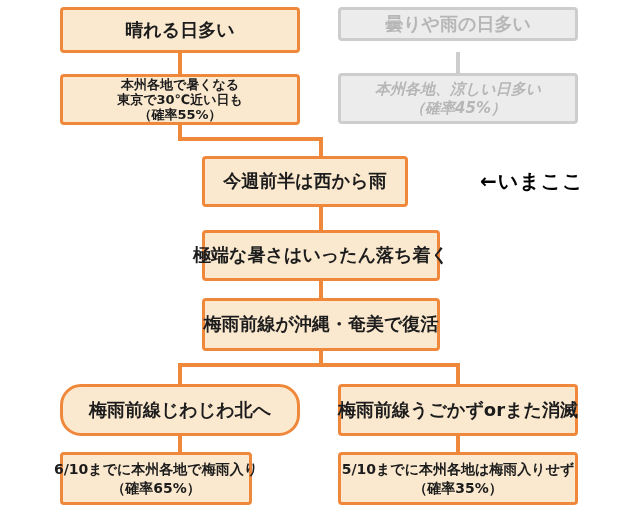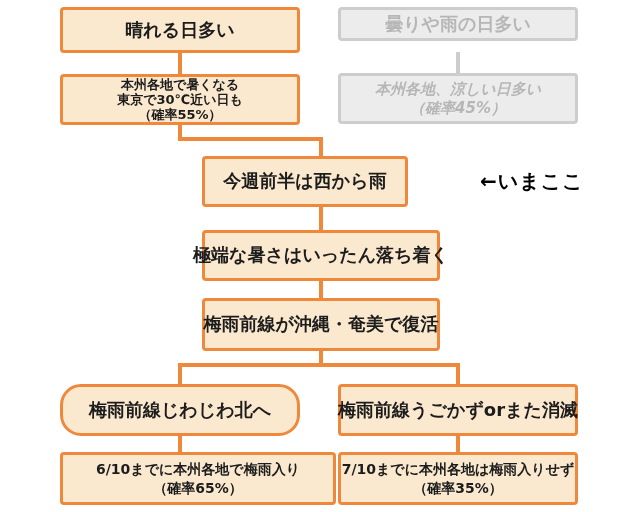--- a/index.html
+++ b/index.html
@@ -106,22 +106,22 @@
   <div class="box" style="left:60px; top:384px; width:240px; height:52px;border-radius:21px;">
     <span>梅雨前線じわじわ北へ</span>
   </div>
   <div class="box" style="left:338px; top:384px; width:240px; height:52px;">
     <span>梅雨前線うごかずorまた消滅</span>
   </div>
 
   <div class="conn" style="left:178px; top:435px; width:4px; height:18px;"></div>
   <div class="conn" style="left:456px; top:435px; width:4px; height:18px;"></div>
 
-  <div class="box bottom-lines" style="left:60px; top:452px; width:276px; height:53px;">
+  <div class="box bottom-lines" style="left:60px; top:452px; width:192px; height:53px;">
     <span>6/10までに本州各地で梅雨入り</span>
     <span>（確率65%）</span>
   </div>
   <div class="box bottom-lines" style="left:338px; top:452px; width:240px; height:53px;">
-    <span>7/10までに本州各地は梅雨入りせず</span>
+    <span>5/10までに本州各地は梅雨入りせず</span>
     <span>（確率35%）</span>
   </div>
 
 </div>
 
 </body></html>

